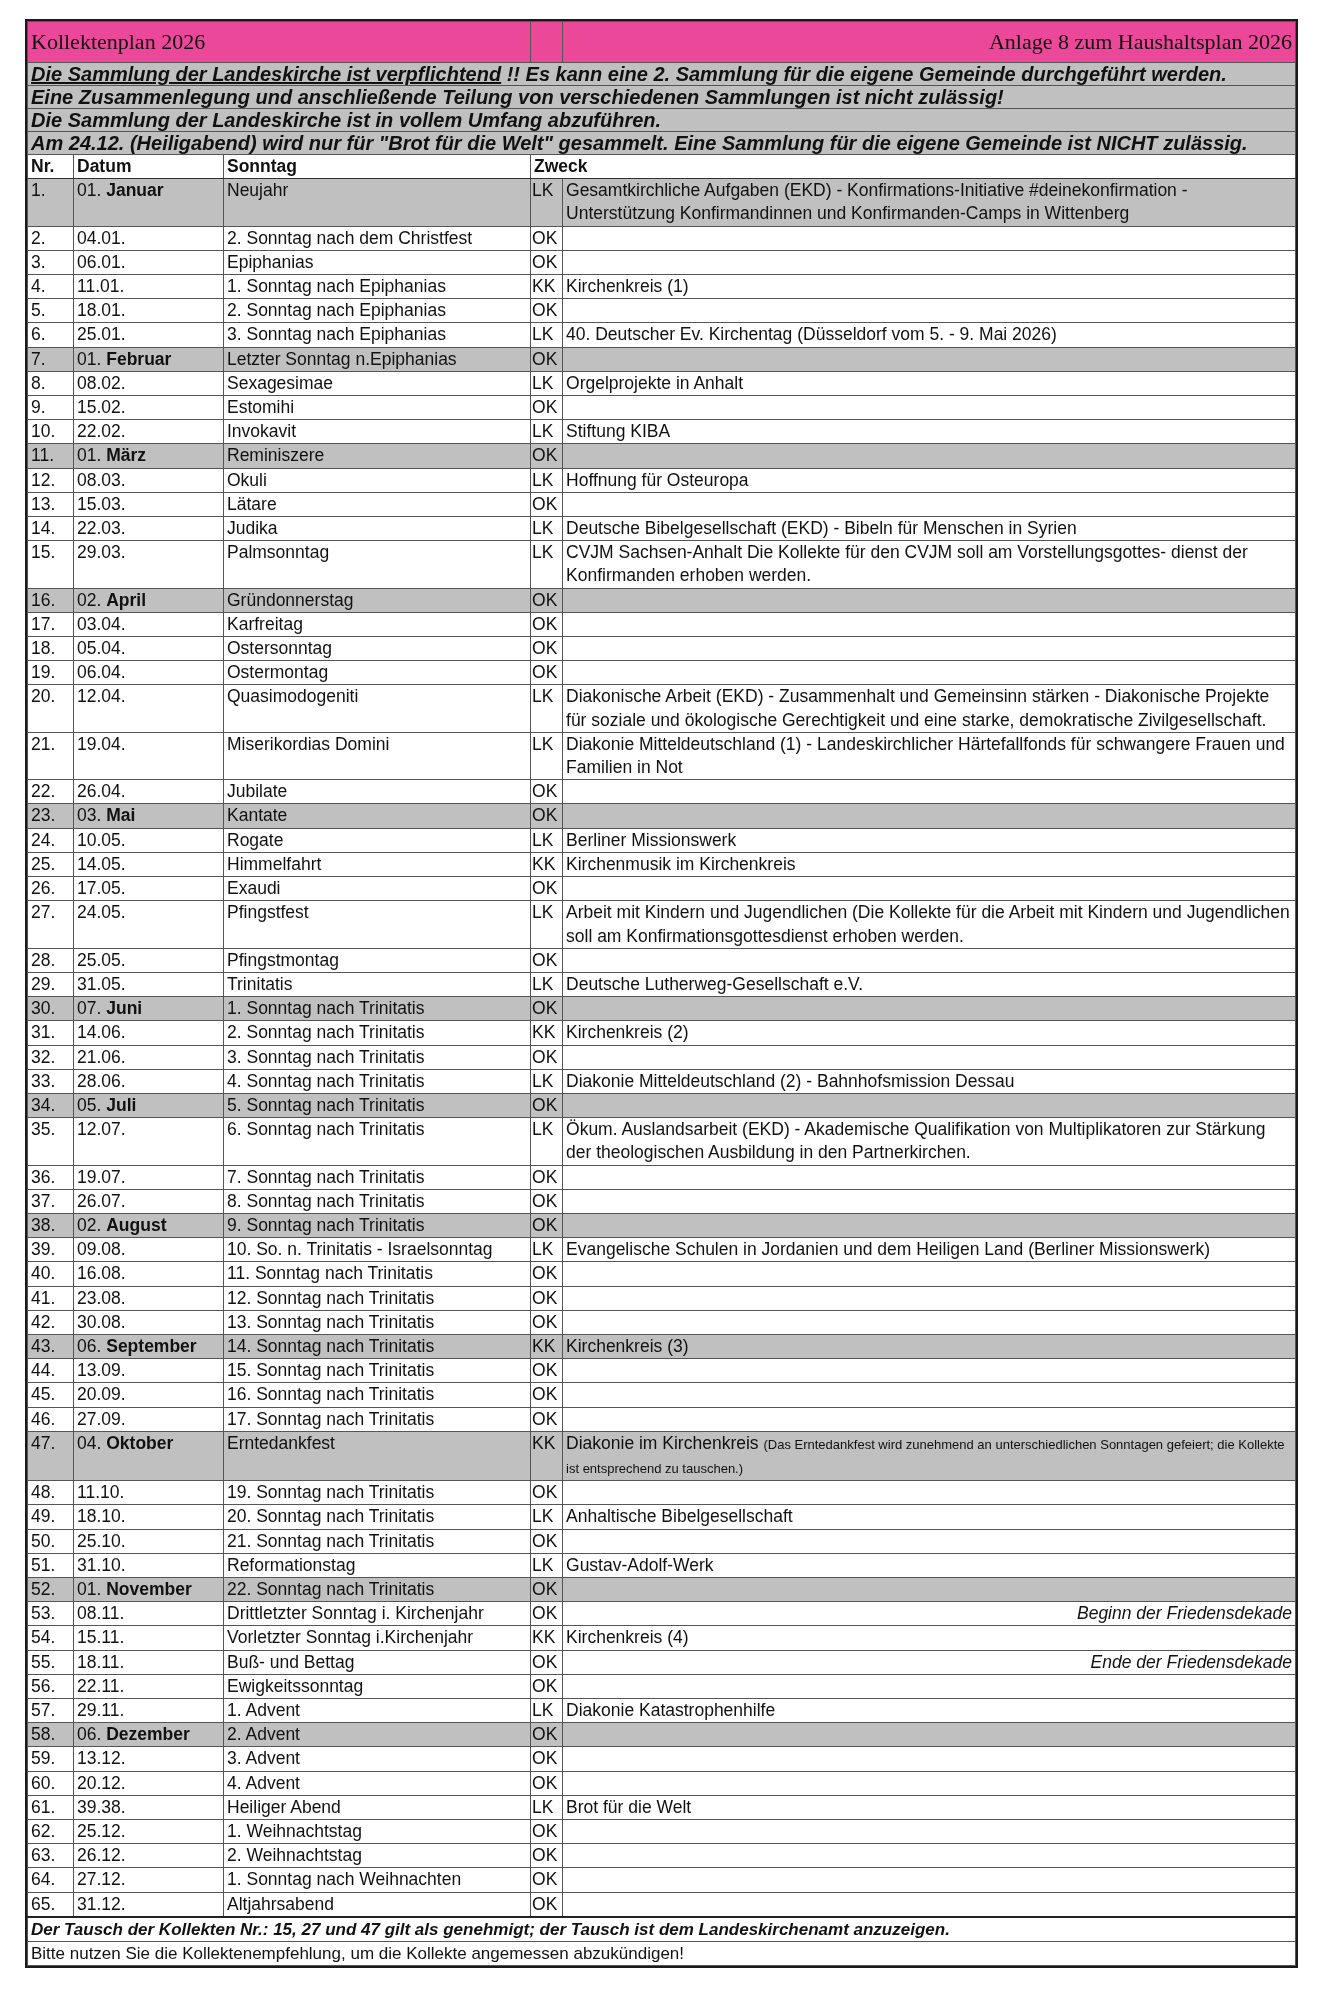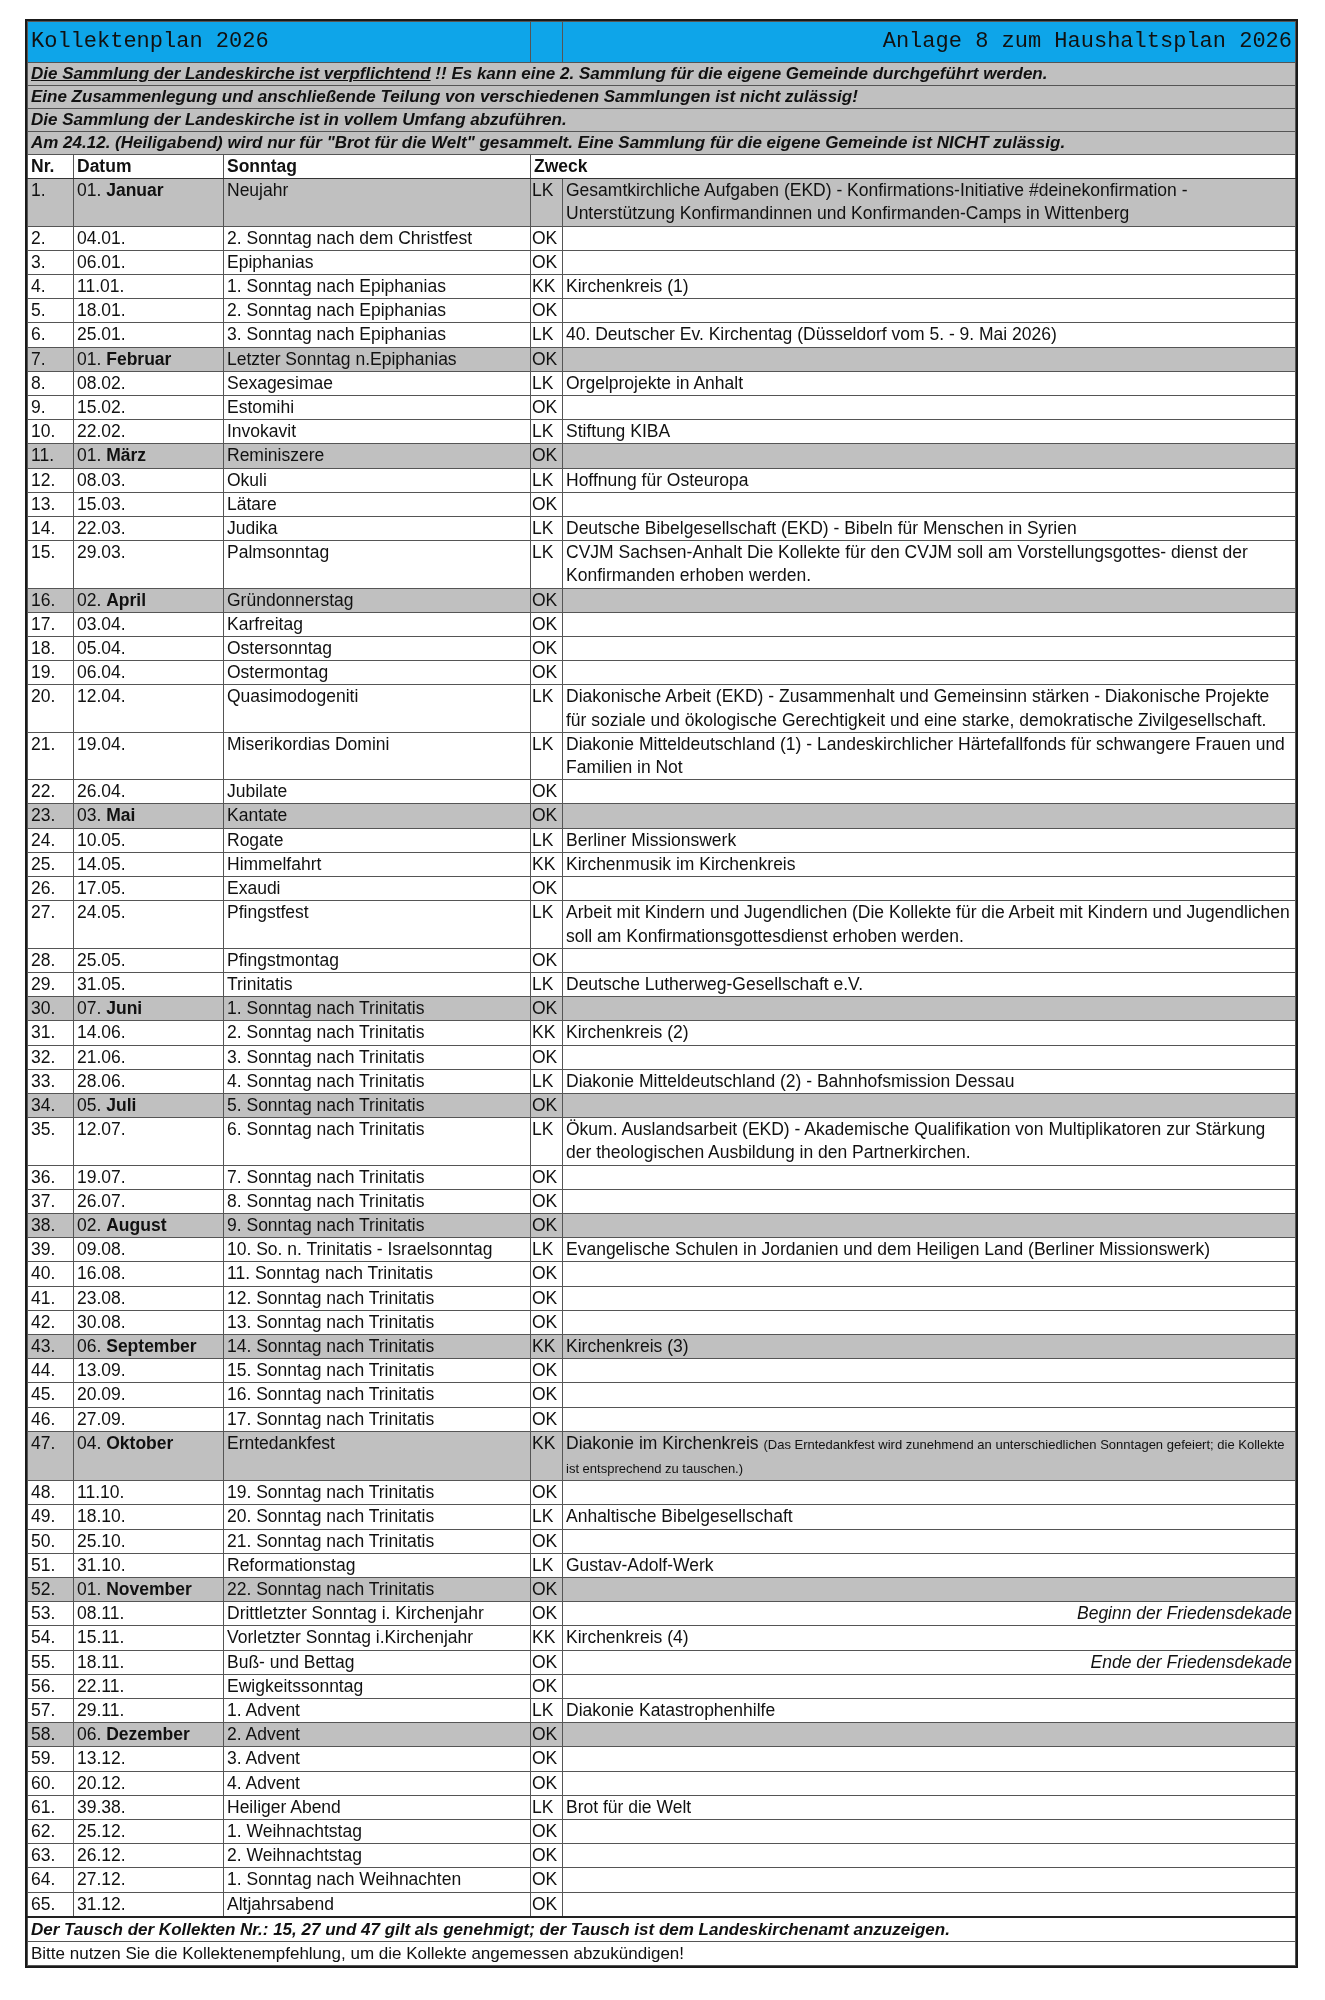--- a/index.html
+++ b/index.html
@@ -4,25 +4,25 @@
 <style>
   html, body { margin: 0; padding: 0; background: #ffffff; }
   body { width: 1325px; height: 2000px; position: relative; overflow: hidden;
          font-family: "Liberation Sans", sans-serif; color: #111; }
   #sheet { position: absolute; left: 25px; top: 19px; width: 1273px;
            border: 2px solid #1a1a1a; box-sizing: border-box; }
   table { border-collapse: collapse; width: 100%; table-layout: fixed; }
   td { border: 1px solid #555; padding: 0 3px; vertical-align: top;
        font-size: 17.5px; line-height: 23.2px; white-space: nowrap; overflow: hidden; }
   td.wrap { white-space: normal; }
-  .title-row td { height: 40px; line-height: 40px; font-family: Liberation Mono, monospace;
-                  font-size: 22px; background: #0ea5e9; }
+  .title-row td { height: 40px; line-height: 40px; font-family: Liberation Serif, serif;
+                  font-size: 22px; background: #ec4899; }
   .title-left { border-right: 1px solid #555; }
   .title-right { text-align: right; }
-  .notice td { background: #c0c0c0; font-weight: bold; font-style: italic; font-size: 17px;
+  .notice td { background: #c0c0c0; font-weight: bold; font-style: italic; font-size: 20px;
                line-height: 22px; height: 22px; }
   .u { text-decoration: underline; }
   .head td { font-weight: bold; font-size: 17.5px; background: #fff; border-bottom: 1px solid #333; }
   tr.month td { background: #c0c0c0; }
   tr.data td { height: 23.2px; }
   .mon { font-weight: bold; }
   .small { font-size: 13px; }
   .right-note { font-style: italic; text-align: right; }
   .col-nr { width: 46px; }
   .col-date { width: 150px; }

